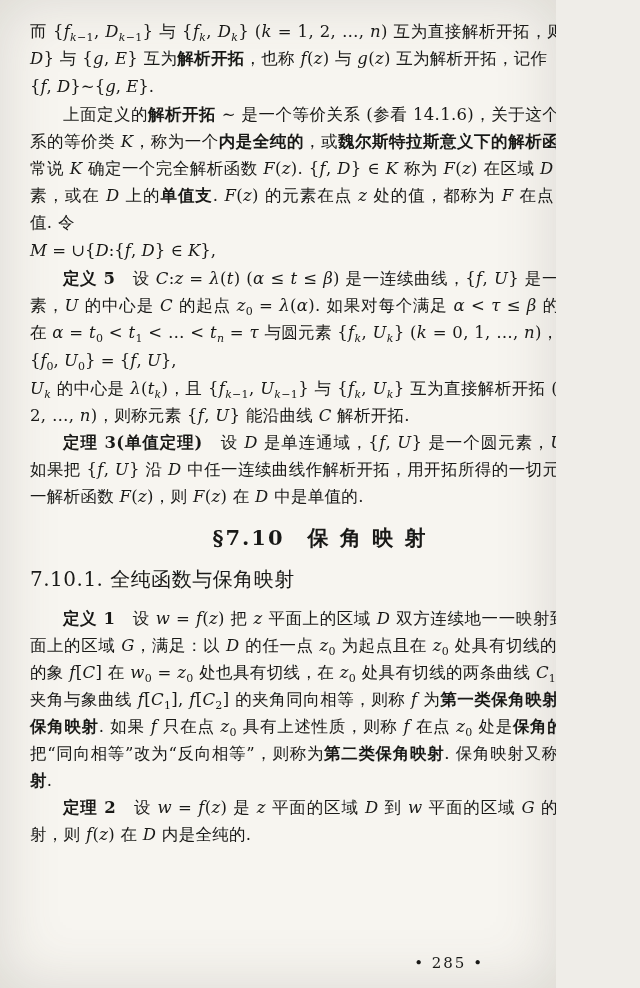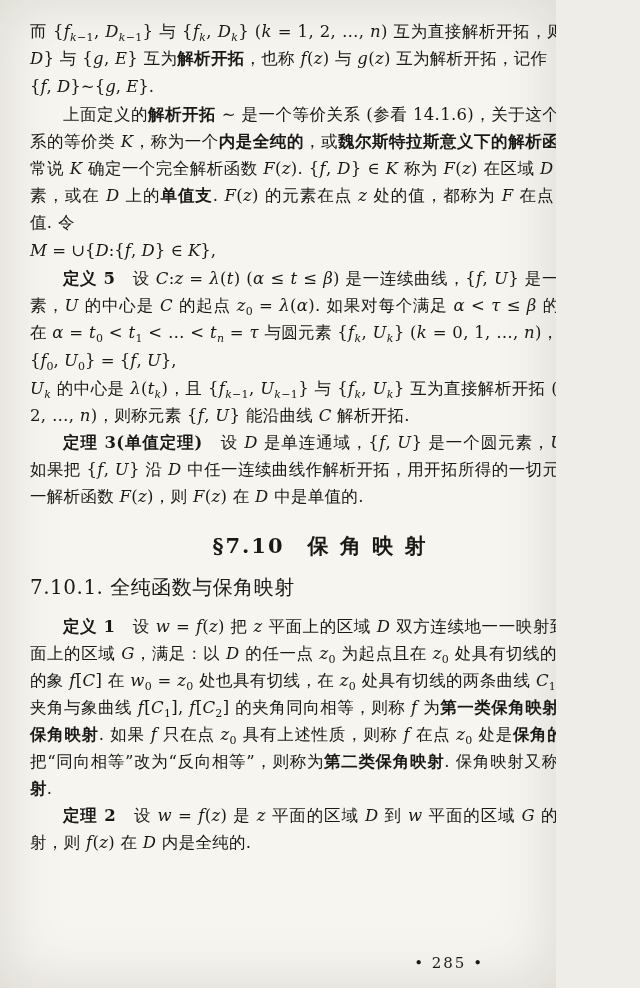--- a/index.html
+++ b/index.html
@@ -30,21 +30,21 @@
   p.formula {
     margin: 1px 0;
     font-size: 16.5px;
     line-height: 27px;
     text-align: left;
   }
   i { font-style: italic; }
   b { font-weight: bold; }
   sub { font-size: 11px; line-height: 0; }
   h2.section-heading {
-    margin: 22px 0 14px 0;
+    margin: 14px 0 14px 0;
     font-size: 21px;
     font-weight: bold;
     text-align: center;
     letter-spacing: 2px;
   }
   h3.subsection-heading {
     margin: 0 0 12px 0;
     font-size: 20px;
     font-weight: normal;
     letter-spacing: 0.5px;

